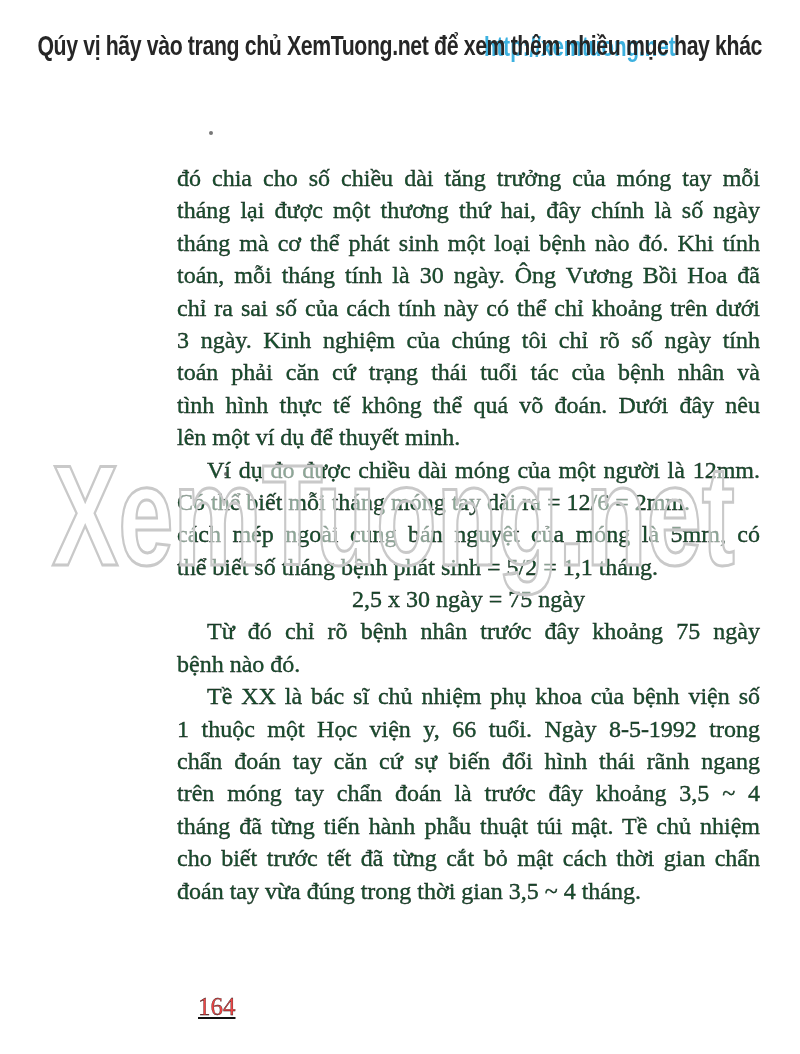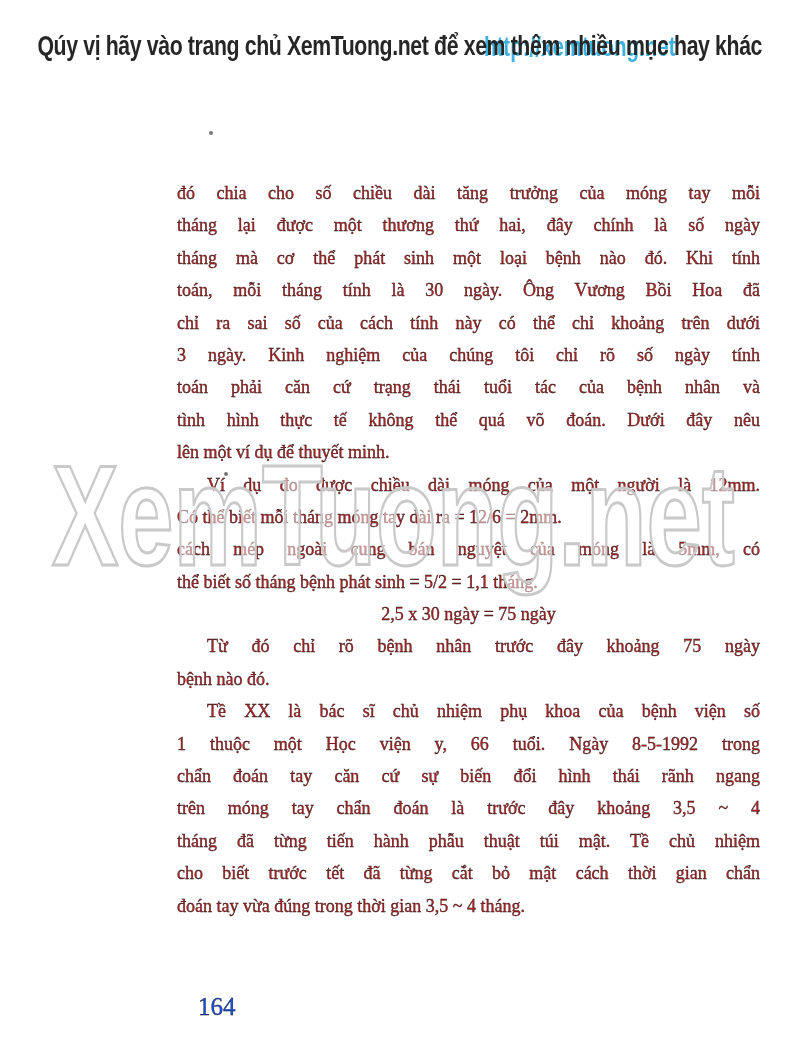--- a/index.html
+++ b/index.html
@@ -12,38 +12,38 @@
   .header-text{white-space:nowrap;font-family:"Liberation Sans","DejaVu Sans",sans-serif;
                font-weight:600;font-size:28px;letter-spacing:-0.5px;color:#262626;
                transform:scaleX(0.76);transform-origin:center top;position:relative;z-index:2;}
   .header-overlay{position:absolute;left:484px;top:2px;white-space:nowrap;
                font-family:"Liberation Sans","DejaVu Sans",sans-serif;font-weight:600;
                font-size:27px;color:#29a9dc;opacity:0.9;
                transform:scaleX(0.76);transform-origin:left top;z-index:1;}
 
   
   .body-text{position:absolute;left:177px;top:162px;width:583px;z-index:1;
-             font-size:18px;color:#b91c1c;margin-top:15px;-webkit-text-stroke:0.35px #1a1a1a;}
+             font-size:24px;color:#14532d;-webkit-text-stroke:0.35px #1a1a1a;}
   .ln{height:32.4px;line-height:32.4px;white-space:normal;overflow:visible;}
   .j{text-align:justify;text-align-last:justify;}
   .l{text-align:left;}
   .c{text-align:center;}
   .in{text-indent:30px;}
 
   
   .watermark{position:absolute;left:52px;top:445px;z-index:5;pointer-events:none;
              font-family:"Liberation Sans","DejaVu Sans",sans-serif;font-weight:bold;
              font-size:142px;line-height:1;white-space:nowrap;
              color:rgba(255,255,255,0.50);
              -webkit-text-stroke:3px #c9c9c9;
              transform:scaleX(0.70);transform-origin:left top;}
 
   
-  .page-number{position:absolute;left:198px;top:993px;font-size:25px;color:#1d4ed8;
-               -webkit-text-stroke:0.3px #111;z-index:1;}
+  .page-number{position:absolute;left:198px;top:993px;font-size:25px;color:#ef4444;
+               -webkit-text-stroke:0.3px #111;z-index:1;text-decoration:underline;}
 
   
   .speck{position:absolute;width:4px;height:4px;border-radius:50%;
          background:#4a4a4a;opacity:0.75;z-index:1;}
   .speck-1{left:209px;top:131px;}
   .speck-2{left:224px;top:472px;}
 </style>
 </head>
 <body>
 

